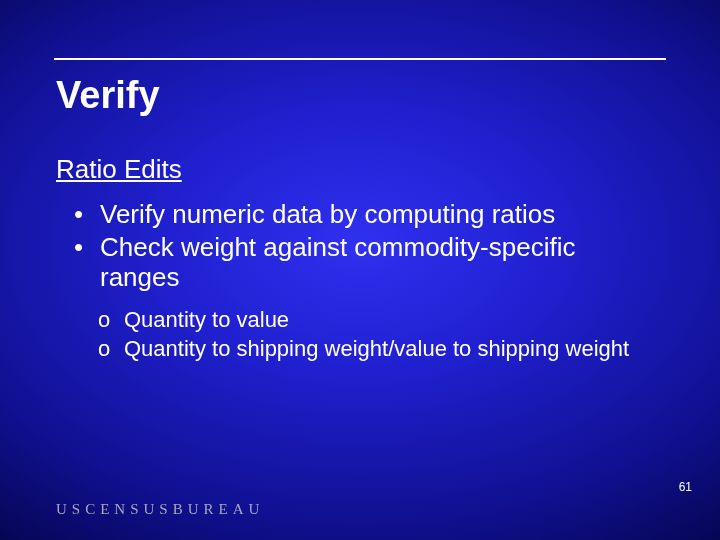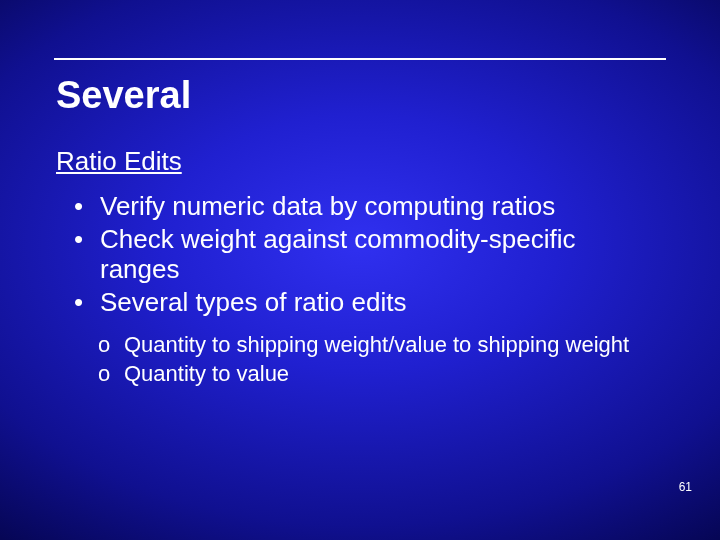--- a/index.html
+++ b/index.html
@@ -38,20 +38,21 @@
     position: absolute;
     top: 146px;
     left: 56px;
     right: 56px;
     color: #ffffff;
   }
   .subhead {
     font-size: 26px;
     text-decoration: underline;
     margin-bottom: 2px;
+    margin-top: 8px;
   }
   ul.bullets {
     list-style: none;
     margin: 14px;
     padding: 0;
   }
   ul.bullets > li {
     position: relative;
     padding-left: 30px;
     font-size: 26px;
@@ -100,29 +101,29 @@
     font-size: 12px;
     color: #ffffff;
     margin-left: 48px;
   }
 </style>
 </head>
 <body>
 
 <div class="slide">
   <div class="title-divider"></div>
-  <div class="title">Several</div>
+  <div class="title">Verify</div>
 
   <div class="content">
     <div class="subhead">Ratio Edits</div>
     <ul class="bullets">
       <li>Verify numeric data by computing ratios</li>
       <li>Check weight against commodity-specific ranges</li>
-      <li>Several types of ratio edits</li>
     </ul>
     <ul class="sub">
+      <li>Quantity to value</li>
       <li>Quantity to shipping weight/value to shipping weight</li>
-      <li>Quantity to value</li>
     </ul>
   </div>
 
+  <div class="footer-logo">USCENSUSBUREAU</div>
   <div class="page-num">61</div>
 </div>
 
 </body></html>

